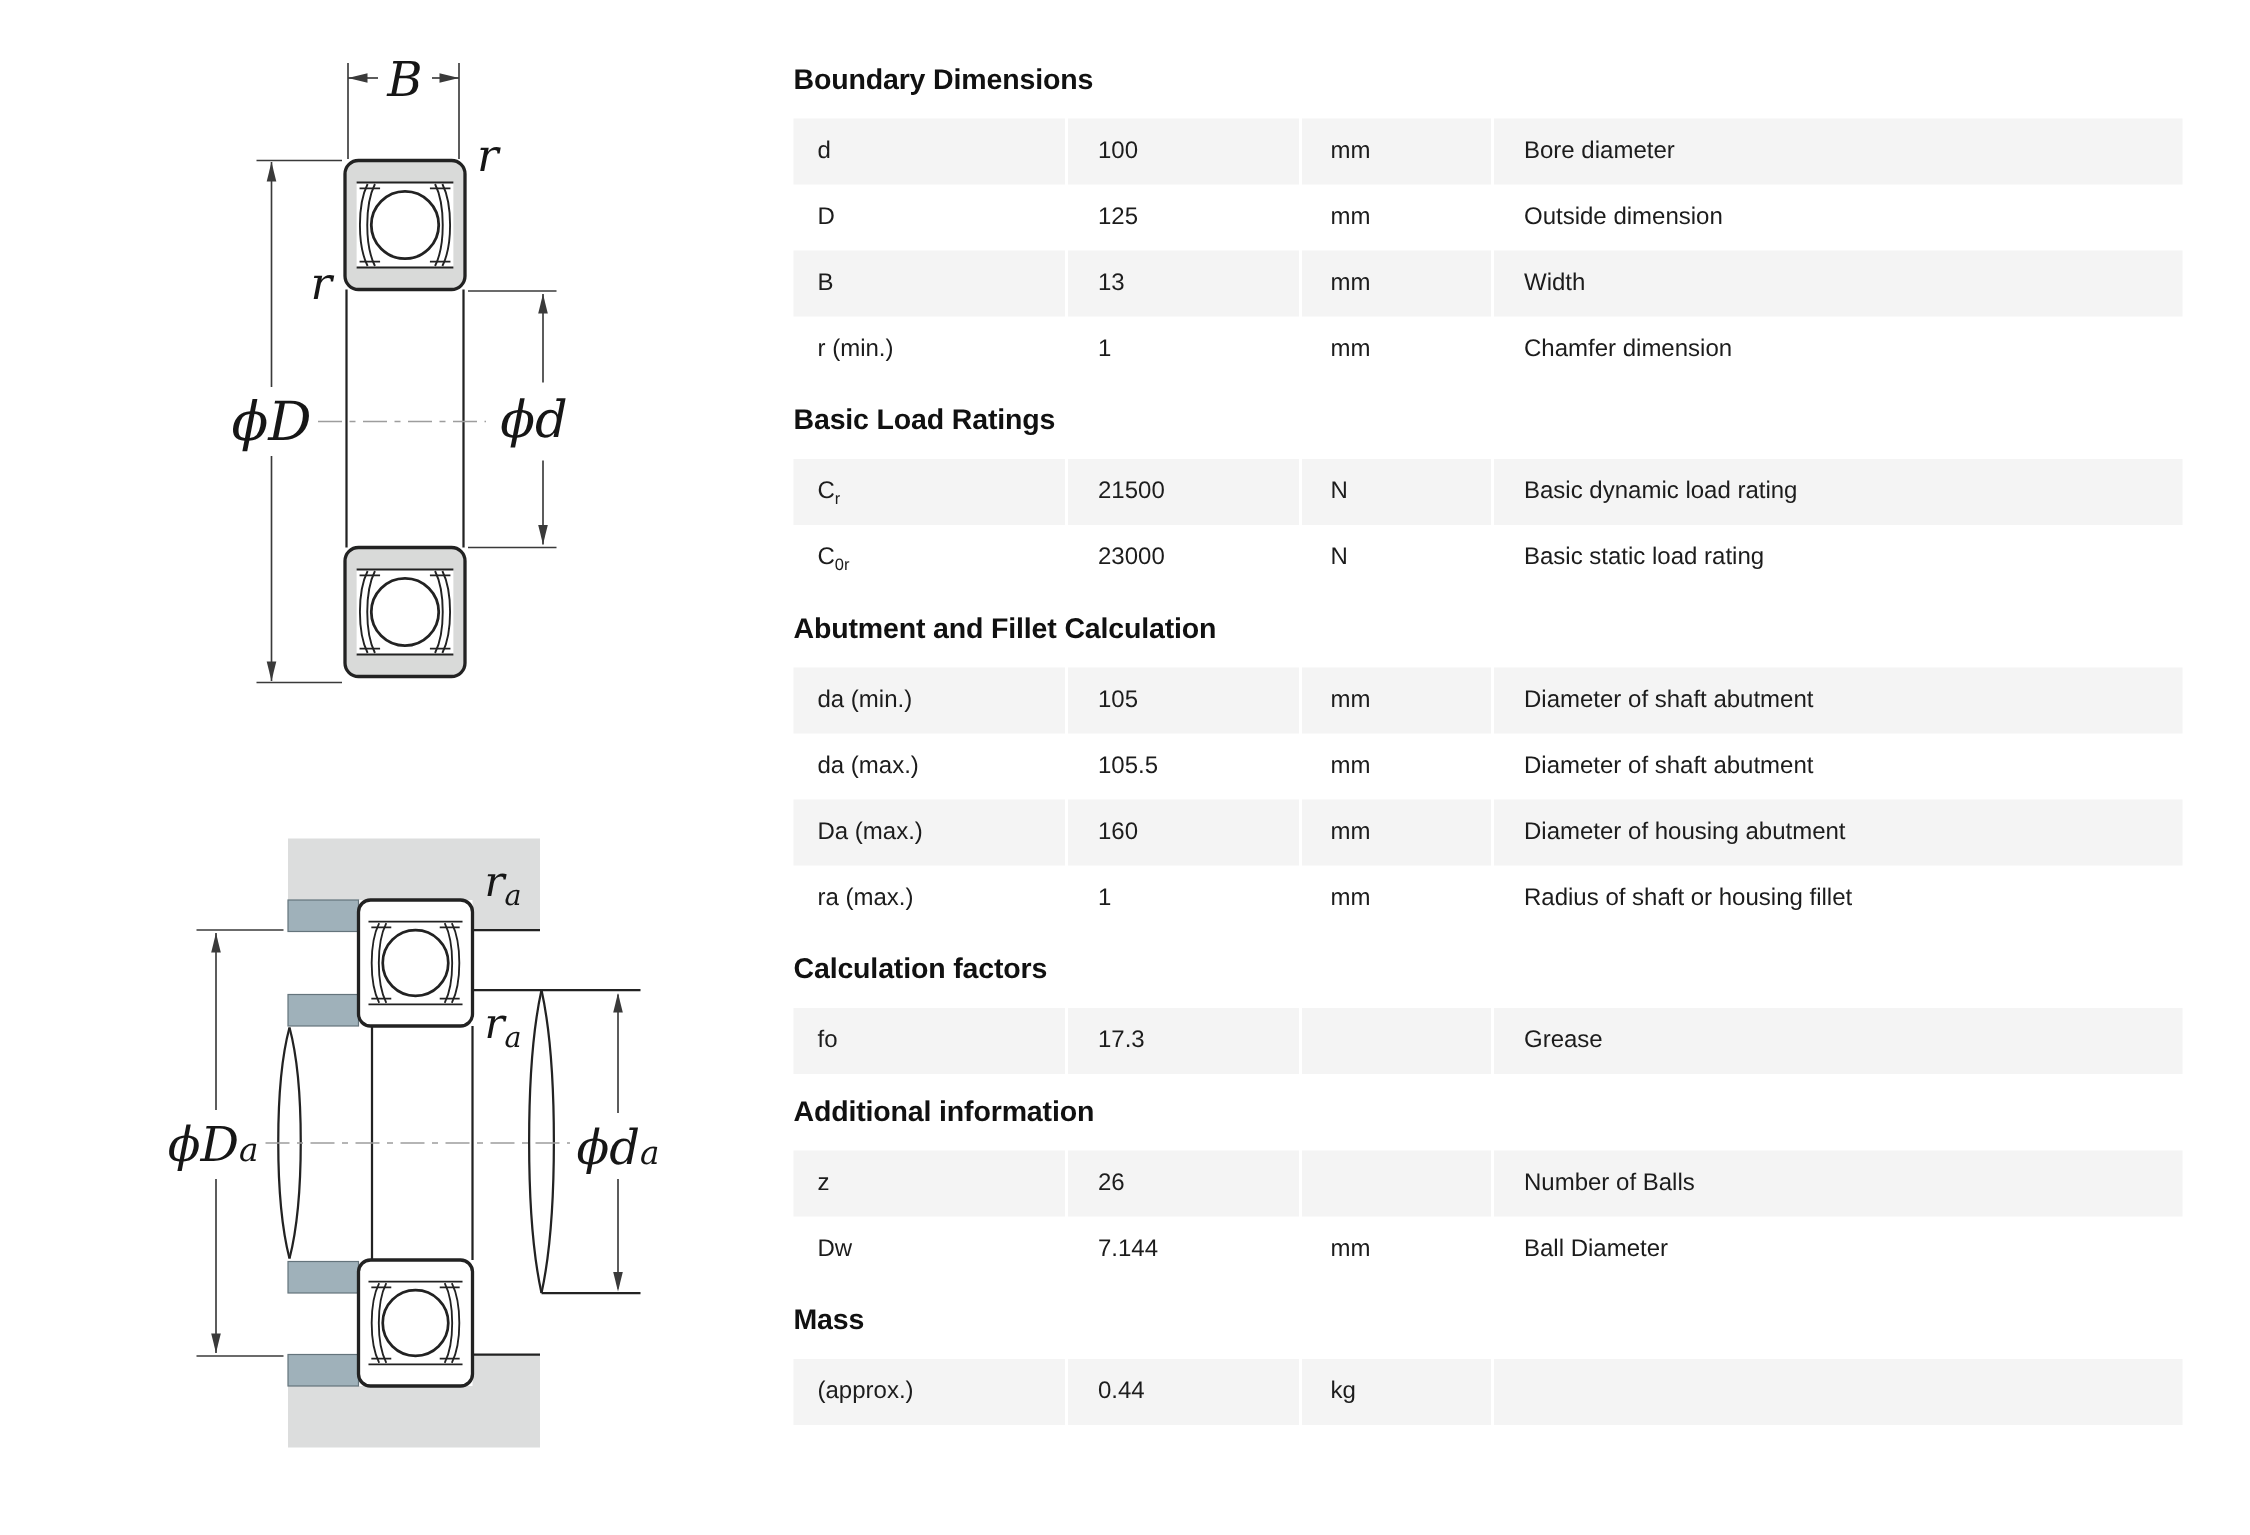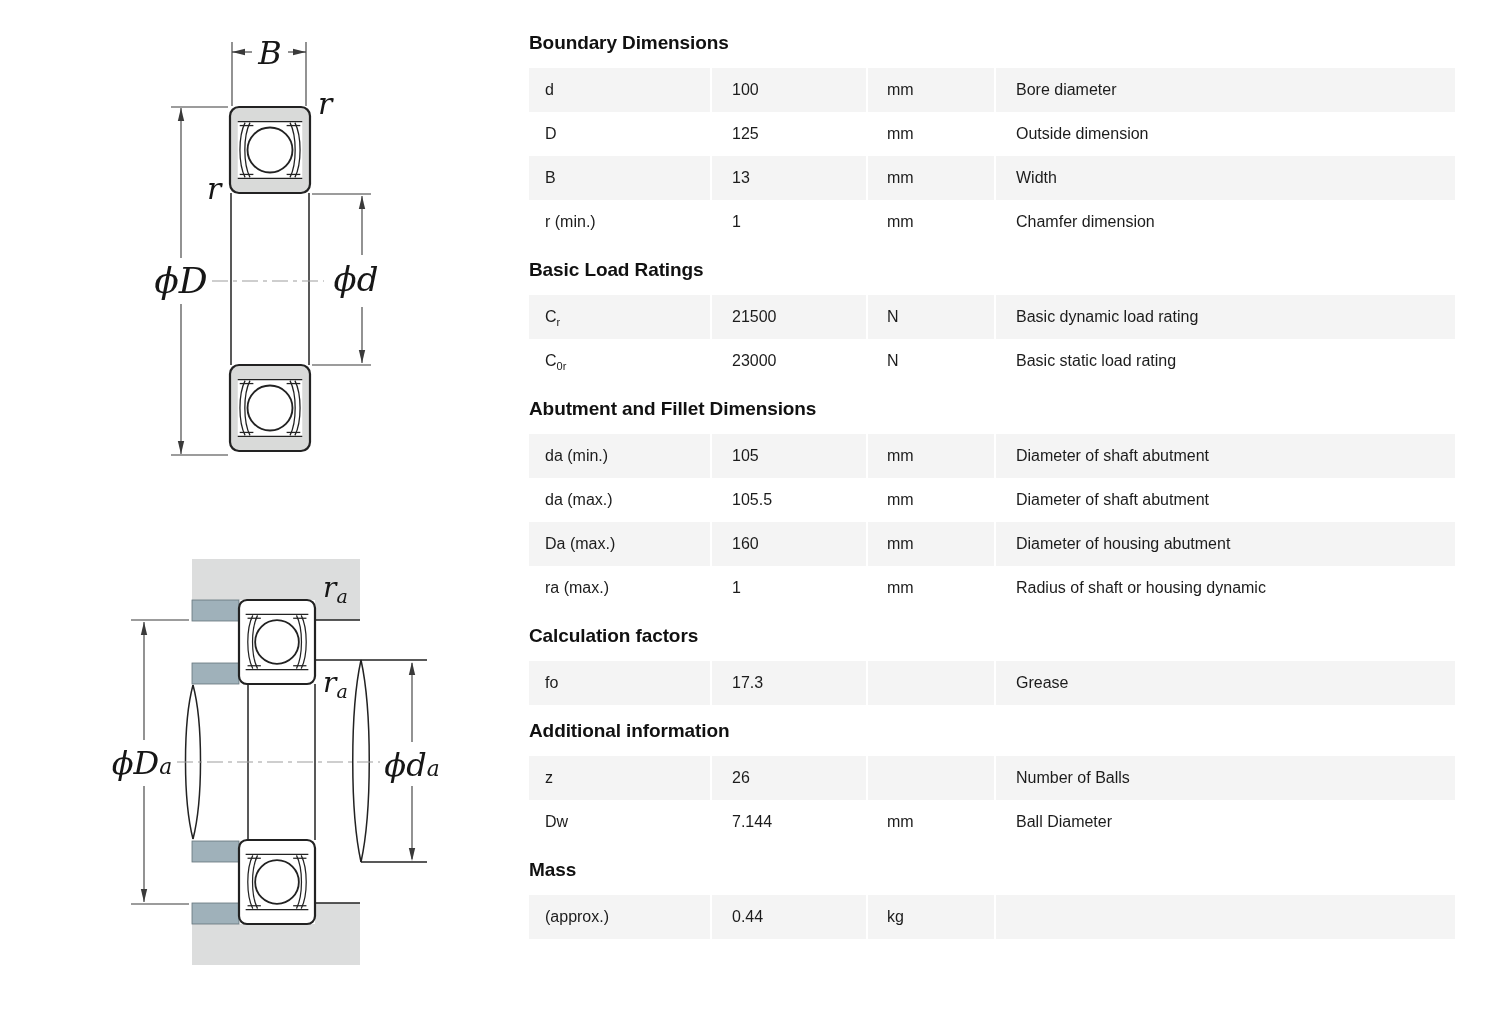--- a/index.html
+++ b/index.html
@@ -23,21 +23,21 @@
   .iln  { stroke:#222; stroke-width:1.3; }
   .seal path, .seal line { stroke:#222; stroke-width:1.3; fill:none; }
   .ball { fill:#fff; stroke:#222; stroke-width:1.9; }
   .cl   { stroke:#9d9d9d; stroke-width:1.1; stroke-dasharray:16 5 4 5; }
   .housing  { fill:#dcdddd; stroke:none; }
   .shoulder { fill:#9fb1ba; stroke:#64747c; stroke-width:0.8; }
   .lbl { font-family:"DejaVu Serif","Liberation Serif",serif; font-style:italic; fill:#161616; }
   .subsz { font-size:68%; }
 
   
-  .spec-panel { position:absolute; left:529px; top:5px; width:930px; padding-top:12px; }
+  .spec-panel { position:absolute; left:529px; top:16px; width:930px; padding-top:12px; }
   .spec-title {
     font-size:19px; font-weight:700; color:#111;
     line-height:24px; margin:14px 0 13px 0; letter-spacing:-0.1px;
   }
   .spec-table {
     border-collapse:separate; border-spacing:2px 0;
     width:930px; margin-left:-2px; table-layout:fixed;
   }
   .spec-table td { height:44px; vertical-align:middle; font-size:16px; padding:0 0 0 20px; }
   .spec-table tbody tr:nth-child(odd) td { background:#f4f4f4; }
@@ -248,21 +248,21 @@
     <td class="c-value">23000</td>
     <td class="c-unit">N</td>
     <td class="c-desc">Basic static load rating</td>
   </tr>
 </tbody>
     </table>
   </section>
 
 
   <section class="spec-section">
-    <h2 class="spec-title">Abutment and Fillet Dimensions</h2>
+    <h2 class="spec-title">Abutment and Fillet Calculation</h2>
     <table class="spec-table">
       <colgroup>
             <col style="width:181px">
             <col style="width:154px">
             <col style="width:126px">
             <col>
           </colgroup>
       <tbody>
   <tr>
     <td class="c-label">da (min.)</td>
@@ -282,21 +282,21 @@
     <td class="c-label">Da (max.)</td>
     <td class="c-value">160</td>
     <td class="c-unit">mm</td>
     <td class="c-desc">Diameter of housing abutment</td>
   </tr>
 
   <tr>
     <td class="c-label">ra (max.)</td>
     <td class="c-value">1</td>
     <td class="c-unit">mm</td>
-    <td class="c-desc">Radius of shaft or housing dynamic</td>
+    <td class="c-desc">Radius of shaft or housing fillet</td>
   </tr>
 </tbody>
     </table>
   </section>
 
   <section class="spec-section">
     <h2 class="spec-title">Calculation factors</h2>
     <table class="spec-table">
       <colgroup>
             <col style="width:181px">

